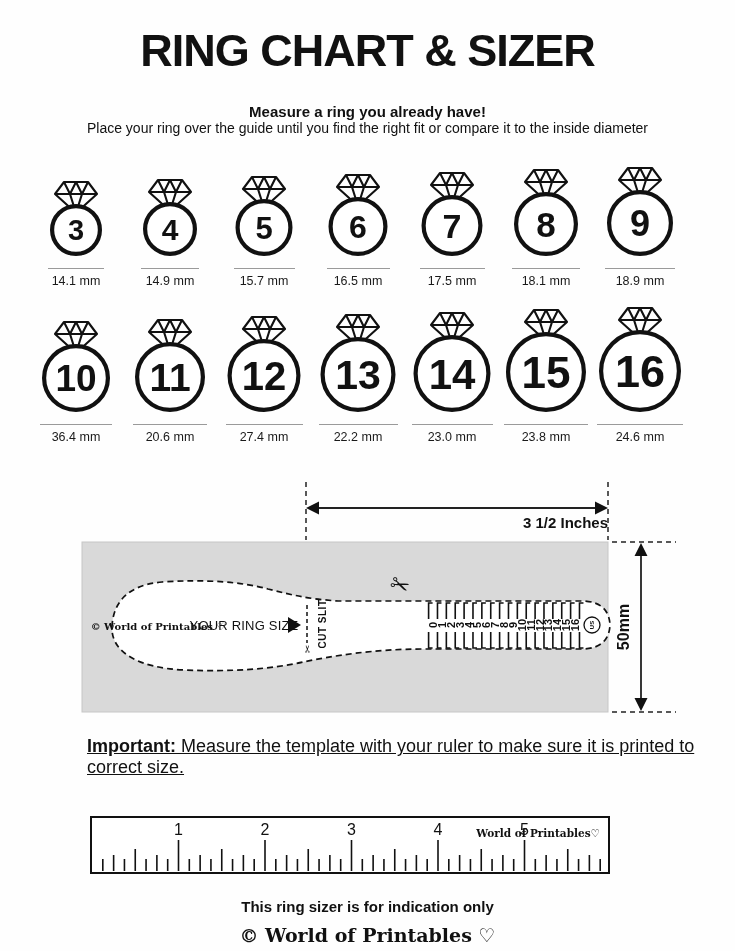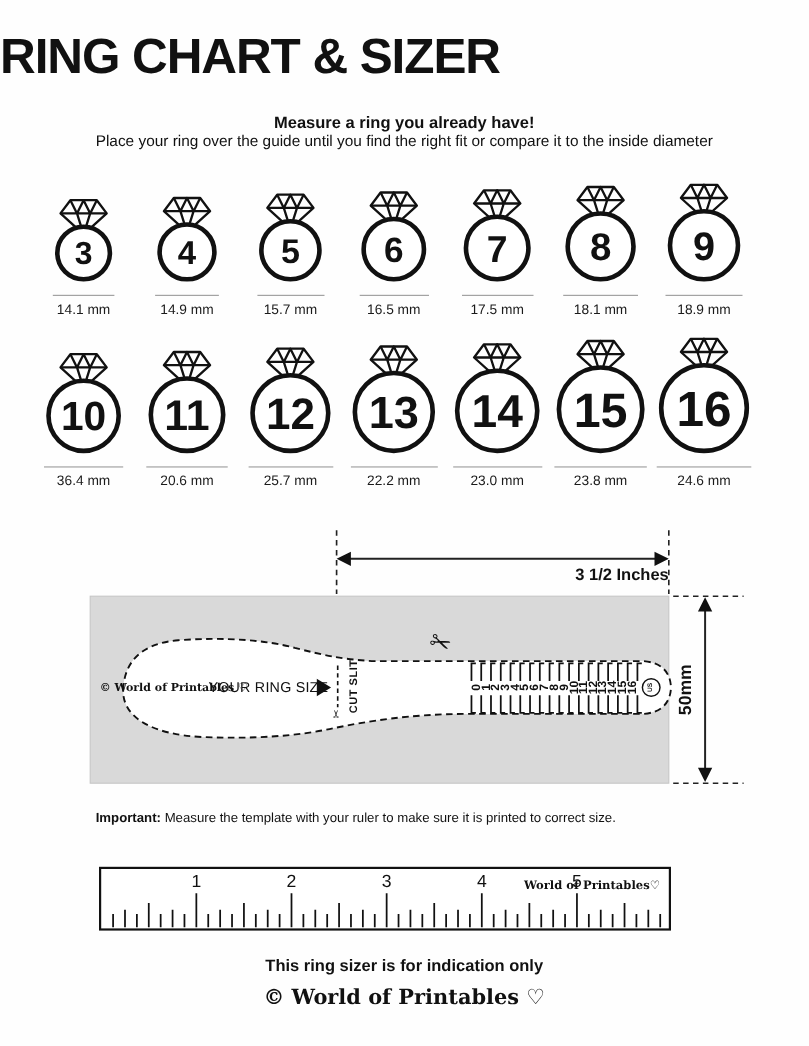--- a/index.html
+++ b/index.html
@@ -1,18 +1,18 @@
 <!DOCTYPE html>
 <html><head>
 <meta charset="utf-8">
 <style>
   html,body{margin:0;padding:0;background:#fff;}
   .page{position:relative;width:735px;height:951px;background:#fefefe;overflow:hidden;
         font-family:"Liberation Sans",sans-serif;color:#111;}
-  .title{margin:27px 0 0;text-align:left;font-size:45px;font-weight:900;letter-spacing:-1px;line-height:1.05;}
+  .title{margin:27px 0 0;text-align:center;font-size:45px;font-weight:900;letter-spacing:-1px;line-height:1.05;}
   .intro-heading{margin-top:29px;text-align:center;font-size:15px;font-weight:bold;}
   .intro-text{margin-top:0;text-align:center;font-size:14px;}
   .ring-rows{width:660px;margin-left:29px;}
   .ring-row{display:flex;align-items:flex-end;}
   .ring-row.r1{margin-top:20px;}
   .ring-row.r2{margin-top:8px;}
   .ring-cell{width:94px;display:flex;flex-direction:column;align-items:center;}
   .ring-underline{border-top:1px solid #9a9a9a;height:0;margin-top:9px;}
   .ring-mm{margin-top:5px;font-size:12.5px;color:#1a1a1a;}
   .sizer-section{position:relative;height:252px;margin-top:28px;}
@@ -24,21 +24,21 @@
   .script{font-family:"DejaVu Serif","DejaVu Sans",serif;font-weight:bold;}
   .sizer-brand{left:158px;top:154px;transform:translate(-50%,-50%);font-size:10px;white-space:nowrap;}
   .ring-size-label{left:244px;top:153px;transform:translate(-50%,-50%);font-size:13px;font-weight:normal;letter-spacing:.2px;white-space:nowrap;}
   .arrow-right{left:288px;top:145px;width:0;height:0;border-left:13px solid #111;
                border-top:8px solid transparent;border-bottom:8px solid transparent;}
   .cut-slit-label{left:322px;top:152px;font-size:10px;font-weight:bold;letter-spacing:.5px;}
   .scissors{left:400px;top:113px;transform:translate(-50%,-50%) rotate(22deg);font-size:23px;font-family:"DejaVu Sans",sans-serif;}
   .cut-mark{left:307px;top:177px;font-size:10px;font-family:"DejaVu Sans",sans-serif;}
   .strap-num{position:absolute;transform:translate(-50%,-50%) rotate(-90deg);font-size:11px;font-weight:bold;}
   .us-label{left:592px;top:153px;font-size:6px;font-weight:bold;}
-  .important{margin:12px 0 0 87px;font-size:12px;}
+  .important{margin:12px 0 0 87px;font-size:18px;text-decoration:underline;}
   .ruler{position:relative;width:516px;height:54px;border:2px solid #111;margin:38px 0 0 90px;background:#fff;}
   .ruler-num{position:absolute;top:3px;transform:translateX(-50%);font-size:16px;}
   .ruler-brand{position:absolute;right:8px;top:9px;font-size:10.5px;}
   .footer-heading{margin-top:24px;text-align:center;font-size:15px;font-weight:bold;}
   .footer-text{margin-top:2px;text-align:center;font-size:15px;}
   .footer-brand{margin-top:9px;text-align:center;font-size:19px;}
 </style>
 </head>
 <body>
 
@@ -164,21 +164,21 @@
         <div class="ring-cell">
           <svg width="94" height="110" viewBox="0 0 94 110">
     <g fill="none" stroke="#111" stroke-width="2.1" stroke-linejoin="round">
       <path d="M 26 24 L 35 12 L 59 12 L 68 24 L 47 43 Z"></path>
       <path d="M 26 24 H 68 M 35 12 L 41 24 L 47 12 L 53 24 L 59 12 M 41 24 L 47 43 M 53 24 L 47 43"></path>
     </g>
     <circle cx="47" cy="70.5" r="34.4" fill="#fff" stroke="#111" stroke-width="4.2"></circle>
     <text x="47" y="84.9" text-anchor="middle" font-size="40" font-weight="bold" font-family="Liberation Sans, sans-serif" fill="#111">12</text>
   </svg>
           <div class="ring-underline" style="width:77px"></div>
-          <div class="ring-mm">25.7 mm</div>
+          <div class="ring-mm">27.4 mm</div>
         </div>
         <div class="ring-cell">
           <svg width="94" height="112" viewBox="0 0 94 112">
     <g fill="none" stroke="#111" stroke-width="2.1" stroke-linejoin="round">
       <path d="M 26 24 L 35 12 L 59 12 L 68 24 L 47 43 Z"></path>
       <path d="M 26 24 H 68 M 35 12 L 41 24 L 47 12 L 53 24 L 59 12 M 41 24 L 47 43 M 53 24 L 47 43"></path>
     </g>
     <circle cx="47" cy="71.5" r="35.4" fill="#fff" stroke="#111" stroke-width="4.2"></circle>
     <text x="47" y="86.26" text-anchor="middle" font-size="41" font-weight="bold" font-family="Liberation Sans, sans-serif" fill="#111">13</text>
   </svg>

